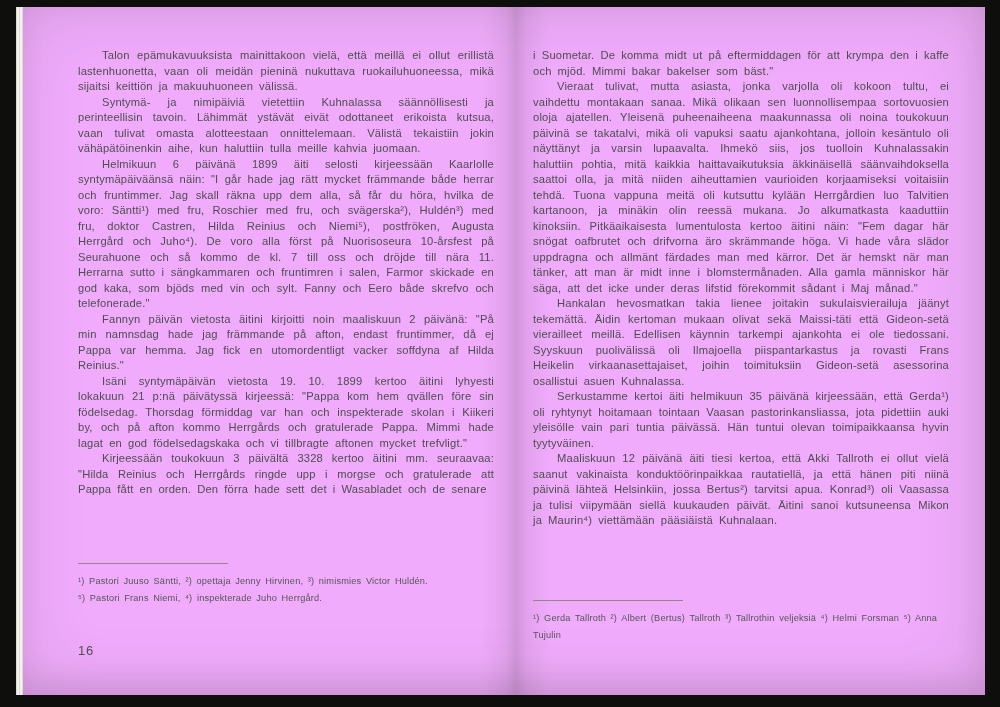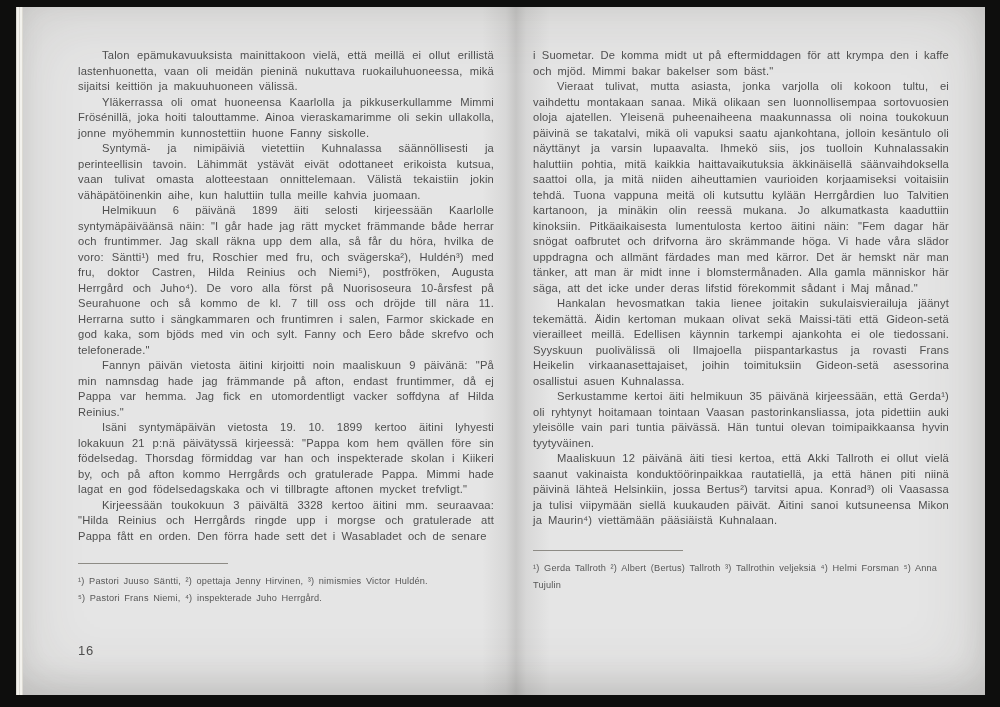--- a/index.html
+++ b/index.html
@@ -3,21 +3,21 @@
 <meta charset="utf-8">
 <style>
   html, body { margin: 0; padding: 0; background: #0d0d0c; }
   .canvas {
     position: relative; width: 1000px; height: 707px; overflow: hidden;
     background: #0e0e0d;
     font-family: "Liberation Sans", sans-serif;
   }
   .spread {
     position: absolute; left: 16px; top: 7px; width: 969px; height: 688px;
-    background: #e5e5e5;
+    background: #f0abfc;
     box-shadow: inset 0 0 70px rgba(70,62,50,0.16), inset 0 -12px 30px rgba(0,0,0,0.10);
   }
   .edge-lines {
     position: absolute; left: 0; top: 0; width: 7px; height: 100%;
     background: repeating-linear-gradient(90deg, #dcdad3 0 1px, #f3f2ed 1px 3px);
   }
   .gutter {
     position: absolute; left: 466px; top: 0; width: 68px; height: 100%;
     background: linear-gradient(90deg, rgba(0,0,0,0) 0%, rgba(40,38,34,0.07) 35%,
       rgba(40,38,34,0.16) 50%, rgba(40,38,34,0.07) 65%, rgba(0,0,0,0) 100%);
@@ -26,21 +26,21 @@
     position: absolute; width: 416px;
     color: #4e4e4e; font-size: 11.2px; line-height: 15.5px;
     text-align: justify; letter-spacing: 0.015em; word-spacing: 0.25em;
   }
   .col-left  { left: 62px;  top: 41px; }
   .col-right { left: 517px; top: 41px; }
   .text-col p { margin: 0; }
   .text-col p.indent { text-indent: 24px; }
   .footnotes { position: absolute; width: 416px; color: #565656; }
   .fns-left  { left: 62px;  top: 556px; }
-  .fns-right { left: 517px; top: 543px; }
+  .fns-right { left: 517px; top: 593px; }
   .fn-rule { width: 150px; height: 0; border-top: 1px solid #8d8b85; margin-bottom: 9px; }
   .footnotes p {
     margin: 0; font-size: 9.2px; line-height: 17px;
     letter-spacing: 0.02em; word-spacing: 0.2em;
   }
   .page-number {
     position: absolute; top: 636px; font-size: 13px; color: #4e4e4e;
     letter-spacing: 0.05em;
   }
   .pn-left  { left: 62px; }
@@ -49,24 +49,23 @@
 </head>
 <body>
 
 <div class="canvas">
   <div class="spread">
     <div class="edge-lines"></div>
     <div class="gutter"></div>
 
     <div class="text-col col-left">
       <p class="indent">Talon epämukavuuksista mainittakoon vielä, että meillä ei ollut erillistä lastenhuonetta, vaan oli meidän pieninä nukuttava ruokailuhuoneessa, mikä sijaitsi keittiön ja makuuhuoneen välissä.</p>
-      <p class="indent">Yläkerrassa oli omat huoneensa Kaarlolla ja pikkuserkullamme Mimmi Frösénillä, joka hoiti talouttamme. Ainoa vieraskamarimme oli sekin ullakolla, jonne myöhemmin kunnostettiin huone Fanny siskolle.</p>
       <p class="indent">Syntymä- ja nimipäiviä vietettiin Kuhnalassa säännöllisesti ja perinteellisin tavoin. Lähimmät ystävät eivät odottaneet erikoista kutsua, vaan tulivat omasta alotteestaan onnittelemaan. Välistä tekaistiin jokin vähäpätöinenkin aihe, kun haluttiin tulla meille kahvia juomaan.</p>
       <p class="indent">Helmikuun 6 päivänä 1899 äiti selosti kirjeessään Kaarlolle syntymäpäiväänsä näin: "I går hade jag rätt mycket främmande både herrar och fruntimmer. Jag skall räkna upp dem alla, så får du höra, hvilka de voro: Säntti¹) med fru, Roschier med fru, och svägerska²), Huldén³) med fru, doktor Castren, Hilda Reinius och Niemi⁵), postfröken, Augusta Herrgård och Juho⁴). De voro alla först på Nuorisoseura 10-årsfest på Seurahuone och så kommo de kl. 7 till oss och dröjde till nära 11. Herrarna sutto i sängkammaren och fruntimren i salen, Farmor skickade en god kaka, som bjöds med vin och sylt. Fanny och Eero både skrefvo och telefonerade."</p>
-      <p class="indent">Fannyn päivän vietosta äitini kirjoitti noin maaliskuun 9 päivänä: "På min namnsdag hade jag främmande på afton, endast fruntimmer, då ej Pappa var hemma. Jag fick en utomordentligt vacker soffdyna af Hilda Reinius."</p>
+      <p class="indent">Fannyn päivän vietosta äitini kirjoitti noin maaliskuun 2 päivänä: "På min namnsdag hade jag främmande på afton, endast fruntimmer, då ej Pappa var hemma. Jag fick en utomordentligt vacker soffdyna af Hilda Reinius."</p>
       <p class="indent">Isäni syntymäpäivän vietosta 19. 10. 1899 kertoo äitini lyhyesti lokakuun 21 p:nä päivätyssä kirjeessä: "Pappa kom hem qvällen före sin födelsedag. Thorsdag förmiddag var han och inspekterade skolan i Kiikeri by, och på afton kommo Herrgårds och gratulerade Pappa. Mimmi hade lagat en god födelsedagskaka och vi tillbragte aftonen mycket trefvligt."</p>
       <p class="indent">Kirjeessään toukokuun 3 päivältä 3328 kertoo äitini mm. seuraavaa: "Hilda Reinius och Herrgårds ringde upp i morgse och gratulerade att Pappa fått en orden. Den förra hade sett det i Wasabladet och de senare</p>
     </div>
 
     <div class="footnotes fns-left">
       <div class="fn-rule"></div>
       <p>¹) Pastori Juuso Säntti, ²) opettaja Jenny Hirvinen, ³) nimismies Victor Huldén.</p>
       <p>⁵) Pastori Frans Niemi, ⁴) inspekterade Juho Herrgård.</p>
     </div>
     <div class="page-number pn-left">16</div>

